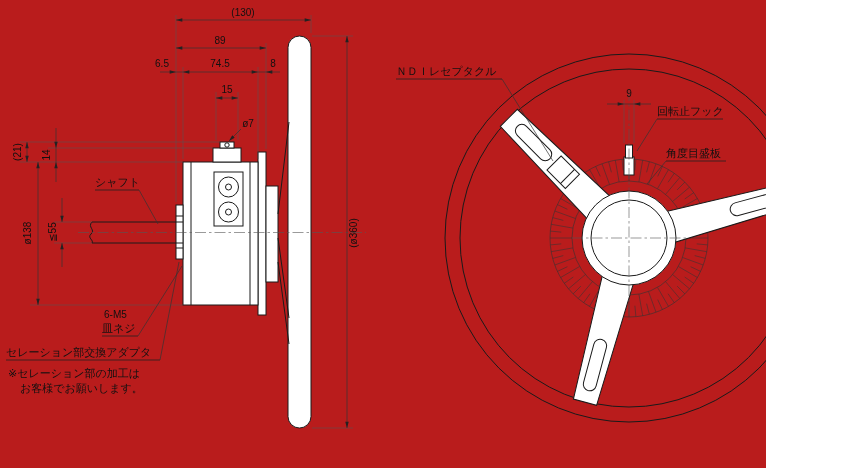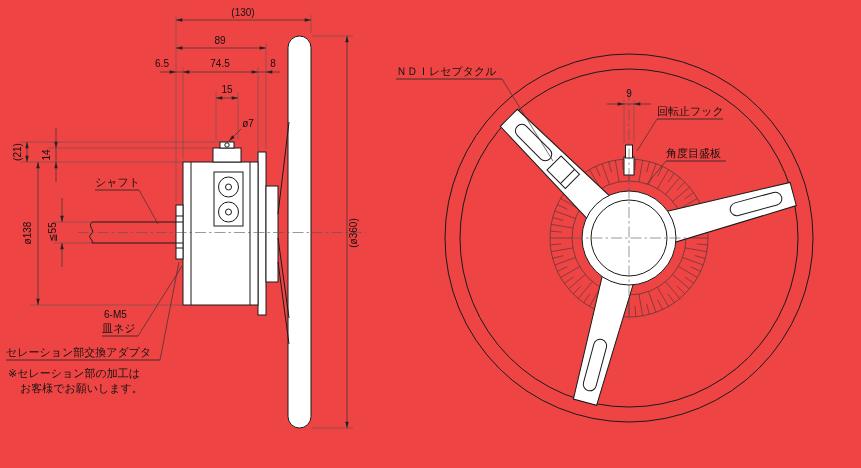--- a/index.html
+++ b/index.html
@@ -1,17 +1,17 @@
 <!DOCTYPE html>
 <html><head>
 <meta charset="utf-8">
 <style>
   *{margin:0;padding:0;box-sizing:border-box}
   html,body{background:#fff}
-  .canvas{width:861px;height:468px;background:#ef4444;position:relative;overflow:hidden}
+  .canvas{width:766px;height:468px;background:#b91c1c;position:relative;overflow:hidden}
   svg{display:block}
   .obj{fill:none;stroke:#1a1a1a;stroke-width:1}
   .objf{fill:#fff;stroke:#1a1a1a;stroke-width:1}
   .thin{fill:none;stroke:#333;stroke-width:0.6}
   .ext{stroke:#555;stroke-width:0.55;fill:none}
   .dim{stroke:#333;stroke-width:0.7;fill:none}
   .cl{stroke:#555;stroke-width:0.6;stroke-dasharray:11 3 2.5 3;fill:none}
   .ldr{stroke:#333;stroke-width:0.7;fill:none}
   .ul{stroke:#222;stroke-width:0.8}
   text{font-family:"Liberation Sans","DejaVu Sans",sans-serif;font-size:10px;fill:#111}

